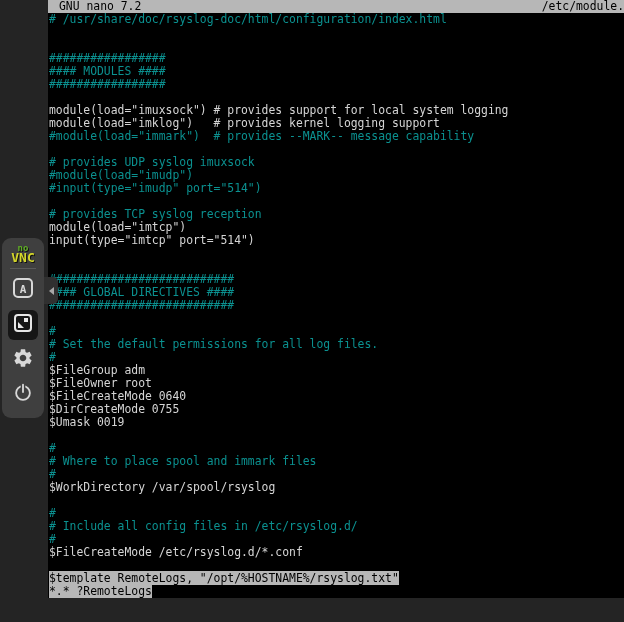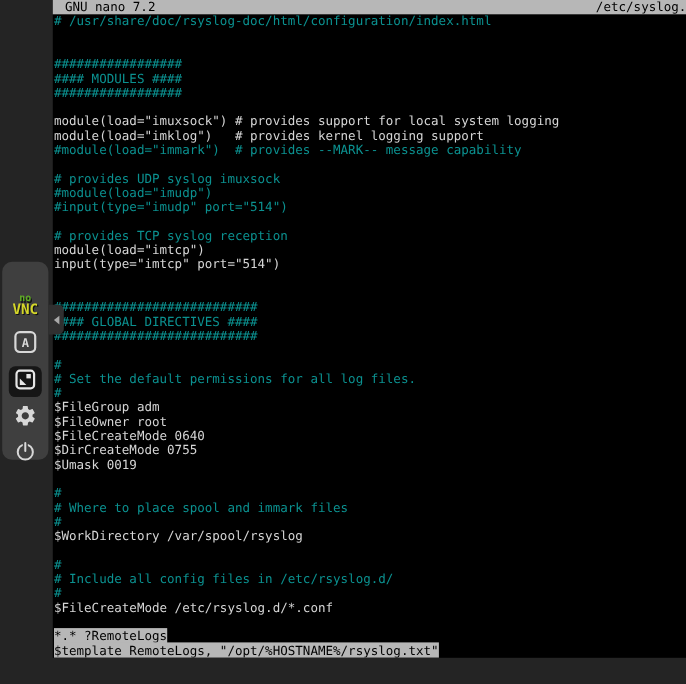--- a/index.html
+++ b/index.html
@@ -19,41 +19,41 @@
   .titlebar .tl{padding-left:11px;}
   .term{position:absolute;top:13px;left:1px;right:0;bottom:0;overflow:hidden;}
   .tline{height:13px;font-size:11.4px;line-height:13px;white-space:pre;color:var(--term-fg);}
   .tline.comment{color:var(--comment);}
   .tline.selected .hl{background:var(--rev-bg);color:var(--rev-fg);}
 
   
   .vnc-panel{position:absolute;left:2px;top:238px;width:42px;height:180px;background:var(--panel-bg);
              border-radius:9px;display:flex;flex-direction:column;align-items:center;padding-top:6px;}
   .vnc-logo{text-align:center;line-height:9px;font-weight:bold;font-family:"DejaVu Sans Mono",monospace;
-            text-shadow:1px 1px 0 #101010;margin-top:24px;}
+            text-shadow:1px 1px 0 #101010;}
   .vnc-logo .l1{display:block;font-size:9px;color:#5fae25;letter-spacing:0px;}
   .vnc-logo .l2{display:block;font-size:13px;color:#d4d62a;letter-spacing:0px;}
   .vnc-divider{width:26px;height:1px;background:#5a5a5a;margin:6px 0 7px 0;}
   .vbtn{width:30px;height:28px;display:flex;align-items:center;justify-content:center;border-radius:6px;
         margin-bottom:6px;cursor:pointer;}
   .vbtn.active{background:#161616;height:30px;}
   .handle{position:absolute;left:44px;top:277px;width:14px;height:27px;background:#303030;
           border-radius:0 5px 5px 0;display:flex;align-items:center;justify-content:center;cursor:pointer;}
   .tri-left{width:0;height:0;border-top:4px solid transparent;border-bottom:4px solid transparent;
             border-right:5px solid #a8a8a8;}
 </style>
 </head>
 <body>
 
 <div class="stage">
 
   <div class="screen">
     <div class="titlebar">
       <span class="tl">GNU nano 7.2</span>
-      <span class="tr">/etc/syslog.</span>
+      <span class="tr">/etc/module.</span>
     </div>
     <div class="term" id="term-lines">
         <div class="tline comment"># /usr/share/doc/rsyslog-doc/html/configuration/index.html</div>
         <div class="tline blank"> </div>
         <div class="tline blank"> </div>
         <div class="tline comment">#################</div>
         <div class="tline comment">#### MODULES ####</div>
         <div class="tline comment">#################</div>
         <div class="tline blank"> </div>
         <div class="tline code">module(load="imuxsock") # provides support for local system logging</div>
@@ -85,22 +85,22 @@
         <div class="tline comment">#</div>
         <div class="tline comment"># Where to place spool and immark files</div>
         <div class="tline comment">#</div>
         <div class="tline code">$WorkDirectory /var/spool/rsyslog</div>
         <div class="tline blank"> </div>
         <div class="tline comment">#</div>
         <div class="tline comment"># Include all config files in /etc/rsyslog.d/</div>
         <div class="tline comment">#</div>
         <div class="tline code">$FileCreateMode /etc/rsyslog.d/*.conf</div>
         <div class="tline blank"> </div>
+        <div class="tline selected"><span class="hl">$template RemoteLogs, "/opt/%HOSTNAME%/rsyslog.txt"</span></div>
         <div class="tline selected"><span class="hl">*.* ?RemoteLogs</span></div>
-        <div class="tline selected"><span class="hl">$template RemoteLogs, "/opt/%HOSTNAME%/rsyslog.txt"</span></div>
       </div>
   </div>
 
   <div class="vnc-panel">
     <div class="vnc-logo">
       <span class="l1">no</span>
       <span class="l2">VNC</span>
     </div>
     <div class="vnc-divider"></div>
 

